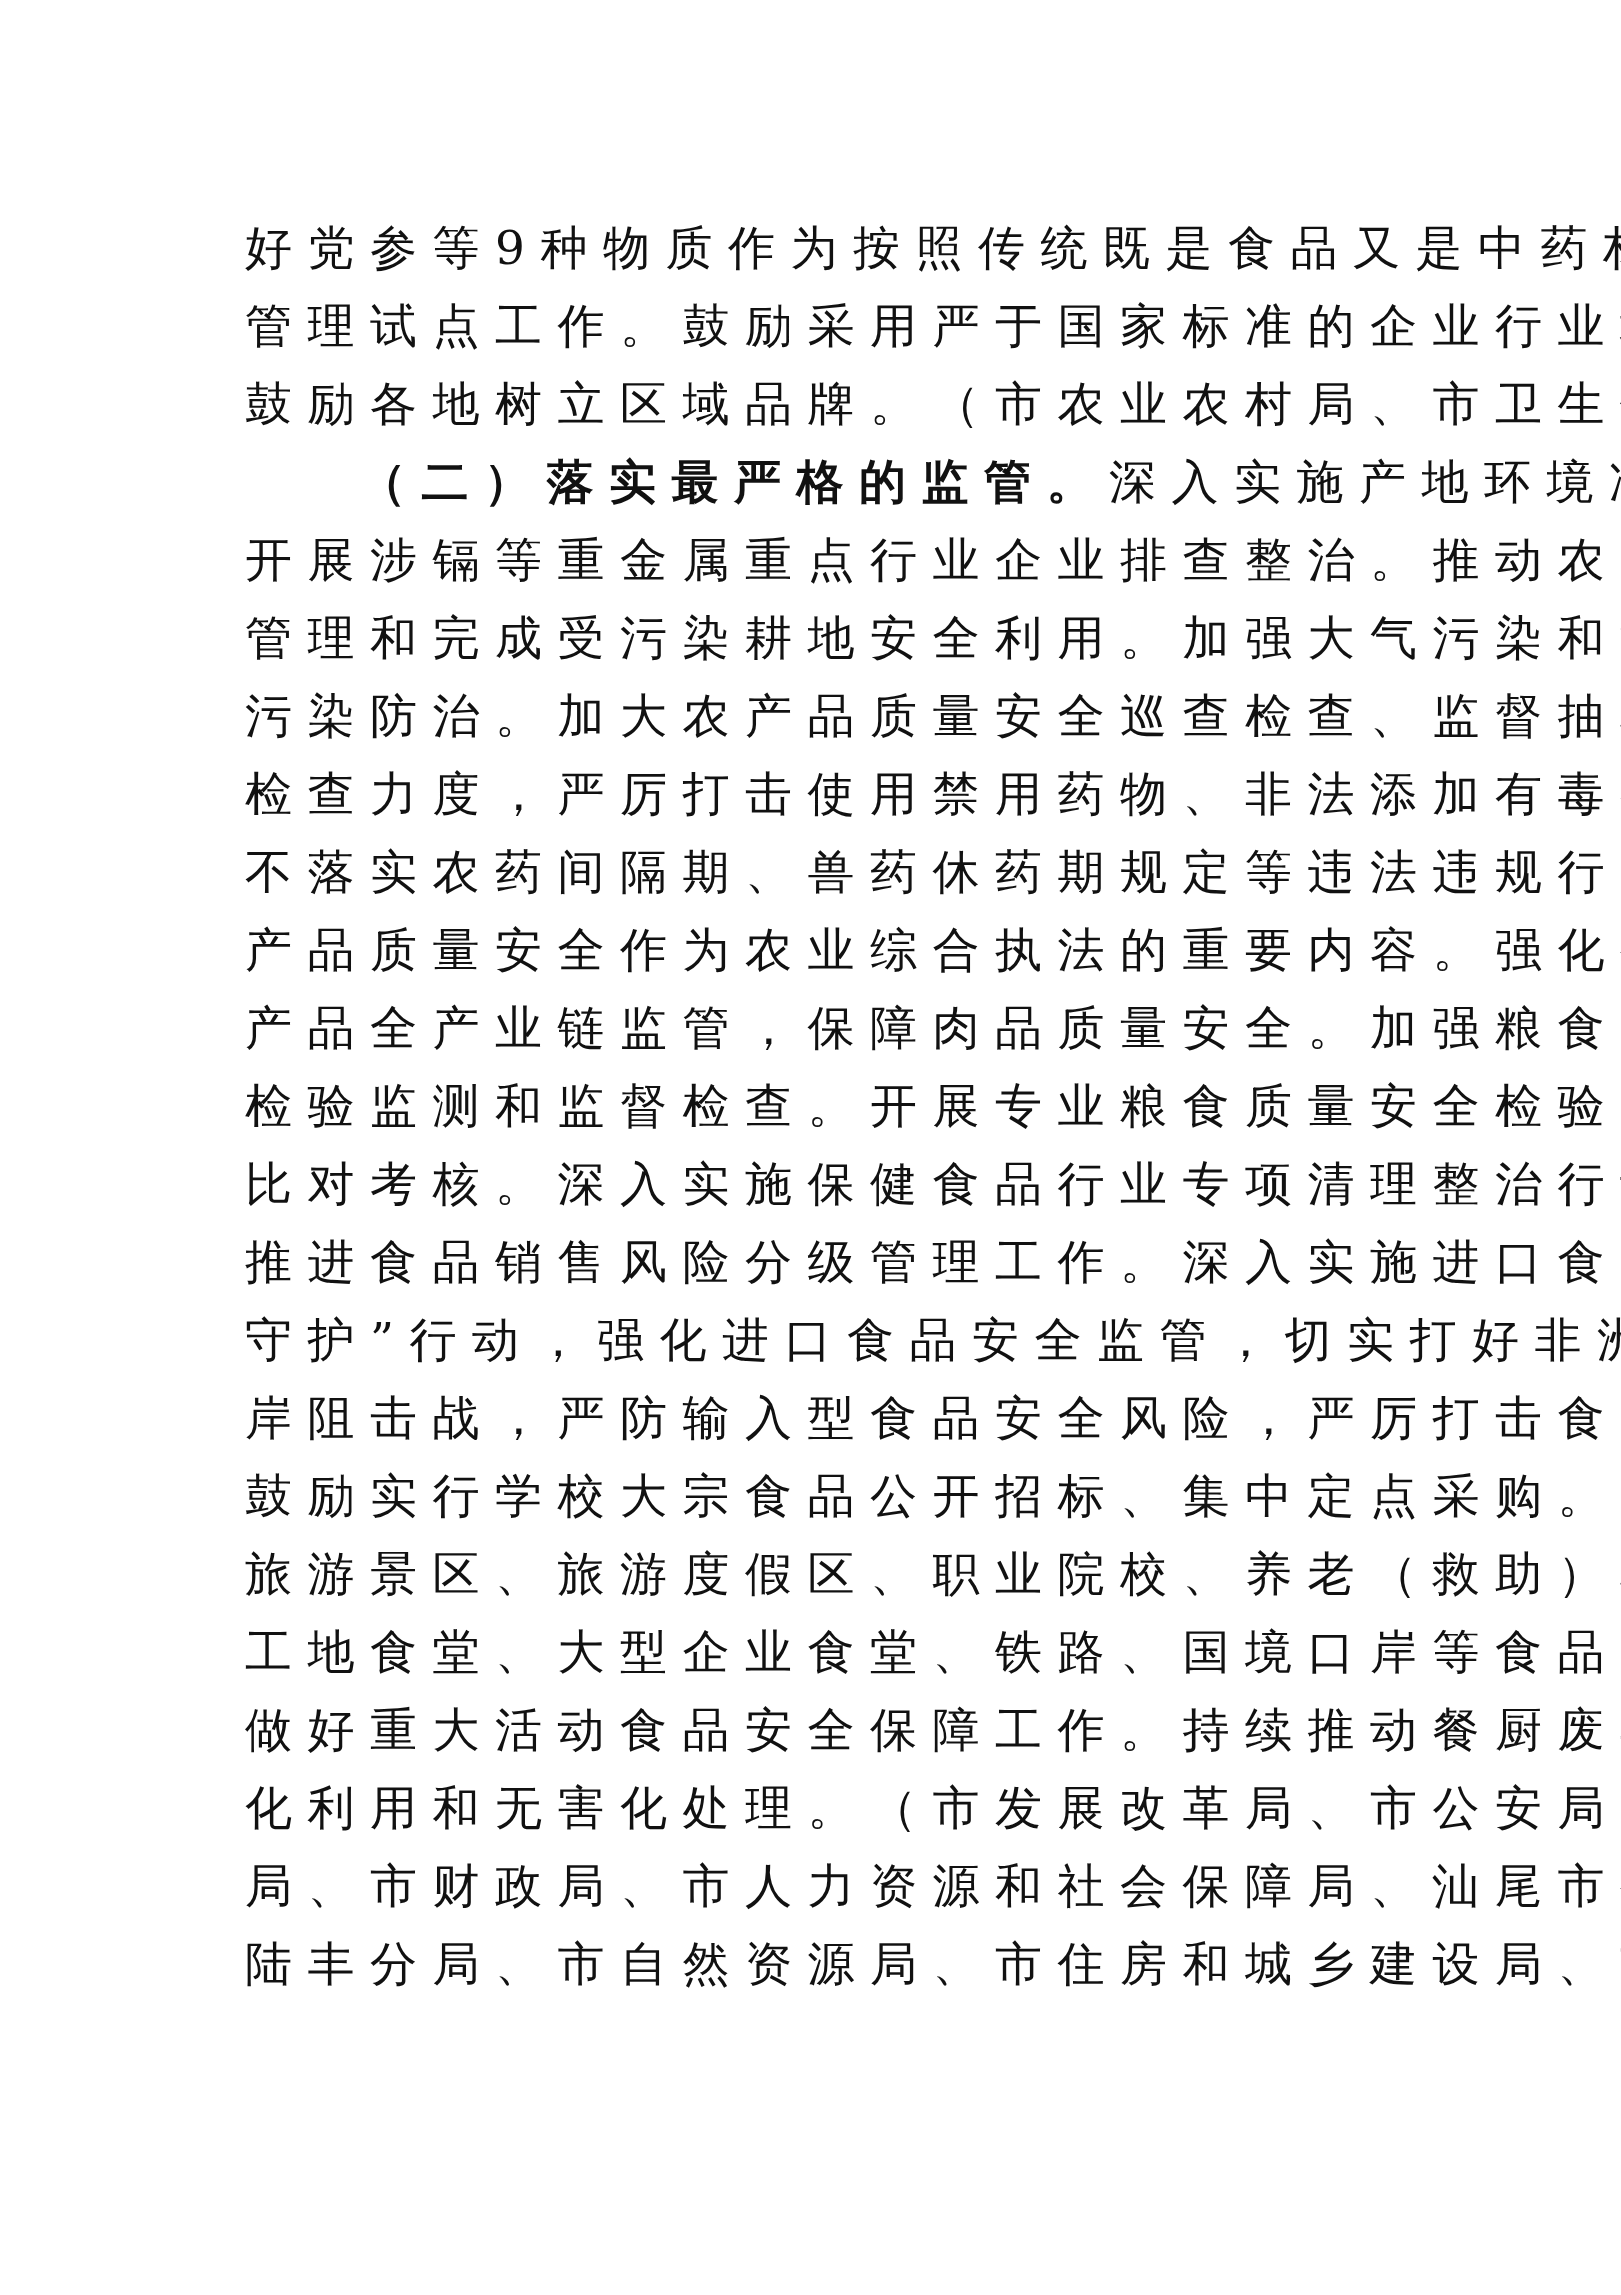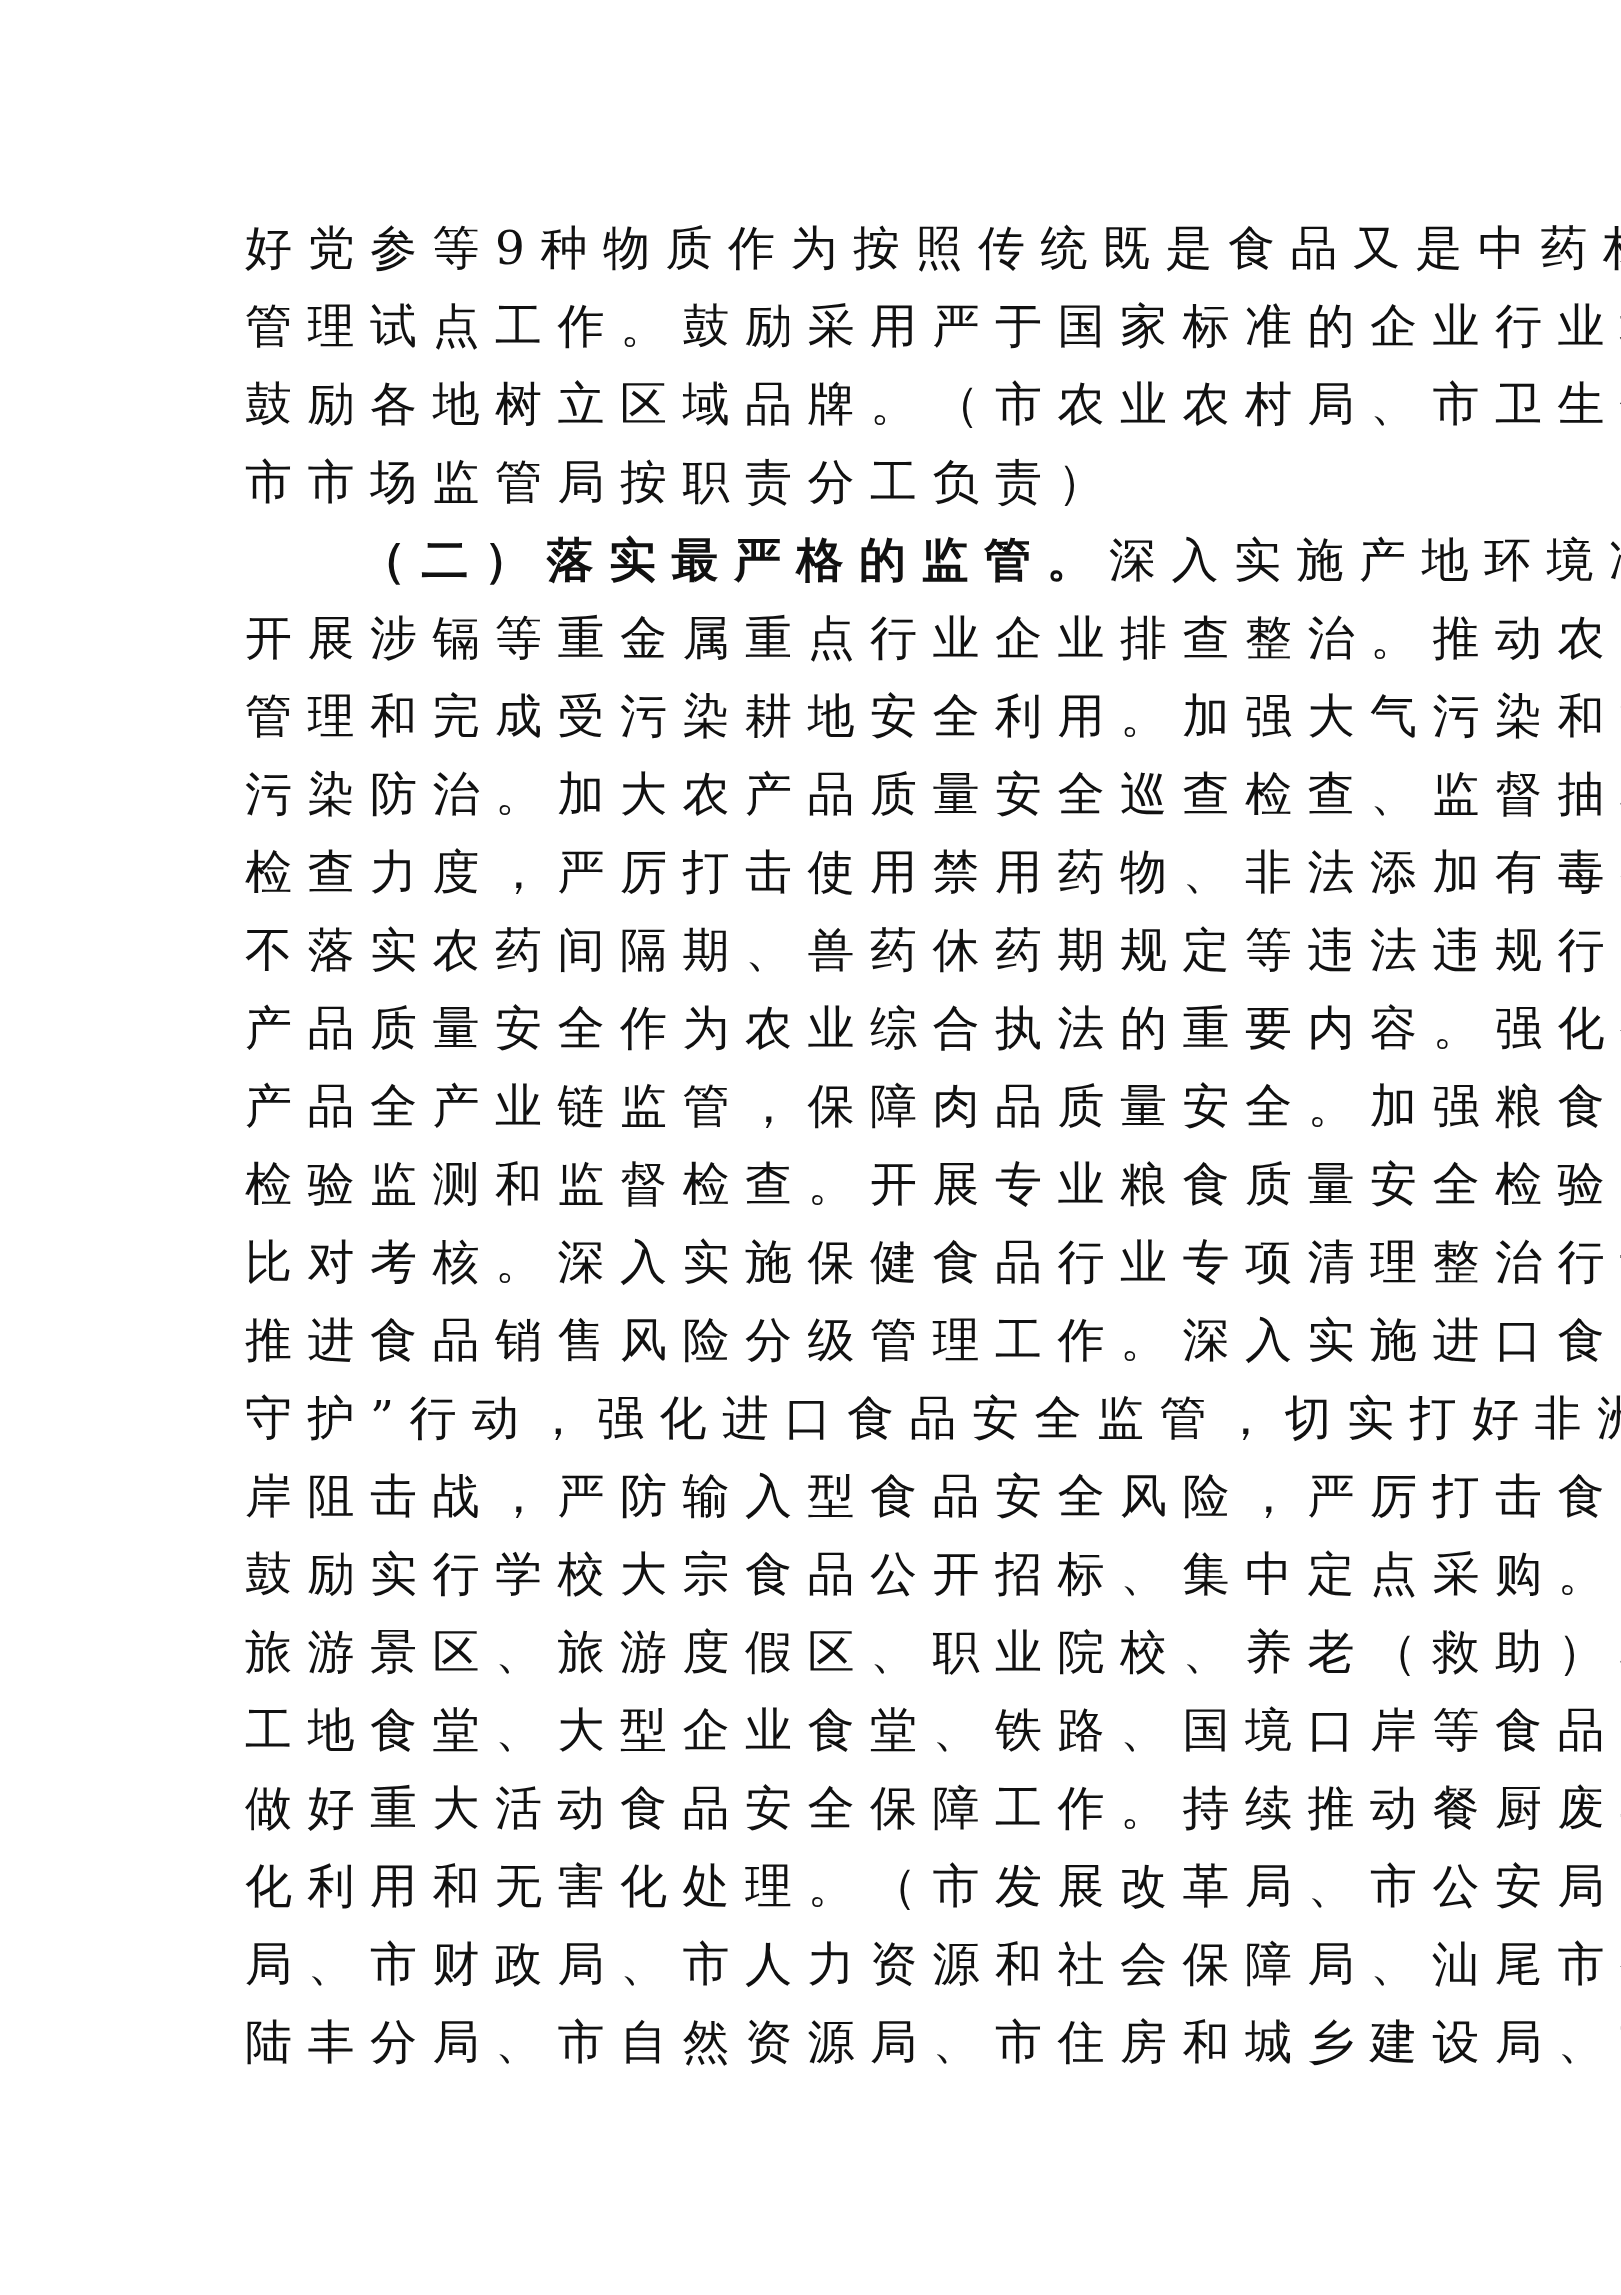--- a/index.html
+++ b/index.html
@@ -45,21 +45,20 @@
     }
   </style>
 </head>
 <body>
 
 <div class="page">
   <div class="text-block">
     <div class="line">好党参等9种物质作为按照传统既是食品又是中药材的物质</div>
     <div class="line">管理试点工作。鼓励采用严于国家标准的企业行业地方标准，</div>
     <div class="line">鼓励各地树立区域品牌。（市农业农村局、市卫生健康局、</div>
-    <div class="line">市市场监管局按职责分工负责）</div>
     <div class="line indent"><span class="seg-bold">（二）落实最严格的监管。</span><span>深入实施产地环境净化行动。</span></div>
     <div class="line">开展涉镉等重金属重点行业企业排查整治。推动农用地分类</div>
     <div class="line">管理和完成受污染耕地安全利用。加强大气污染和海洋环境</div>
     <div class="line">污染防治。加大农产品质量安全巡查检查、监督抽检、飞行</div>
     <div class="line">检查力度，严厉打击使用禁用药物、非法添加有毒有害物质、</div>
     <div class="line">不落实农药间隔期、兽药休药期规定等违法违规行为。将农</div>
     <div class="line">产品质量安全作为农业综合执法的重要内容。强化生猪及其</div>
     <div class="line">产品全产业链监管，保障肉品质量安全。加强粮食质量安全</div>
     <div class="line">检验监测和监督检查。开展专业粮食质量安全检验监测机构</div>
     <div class="line">比对考核。深入实施保健食品行业专项清理整治行动。加快</div>

